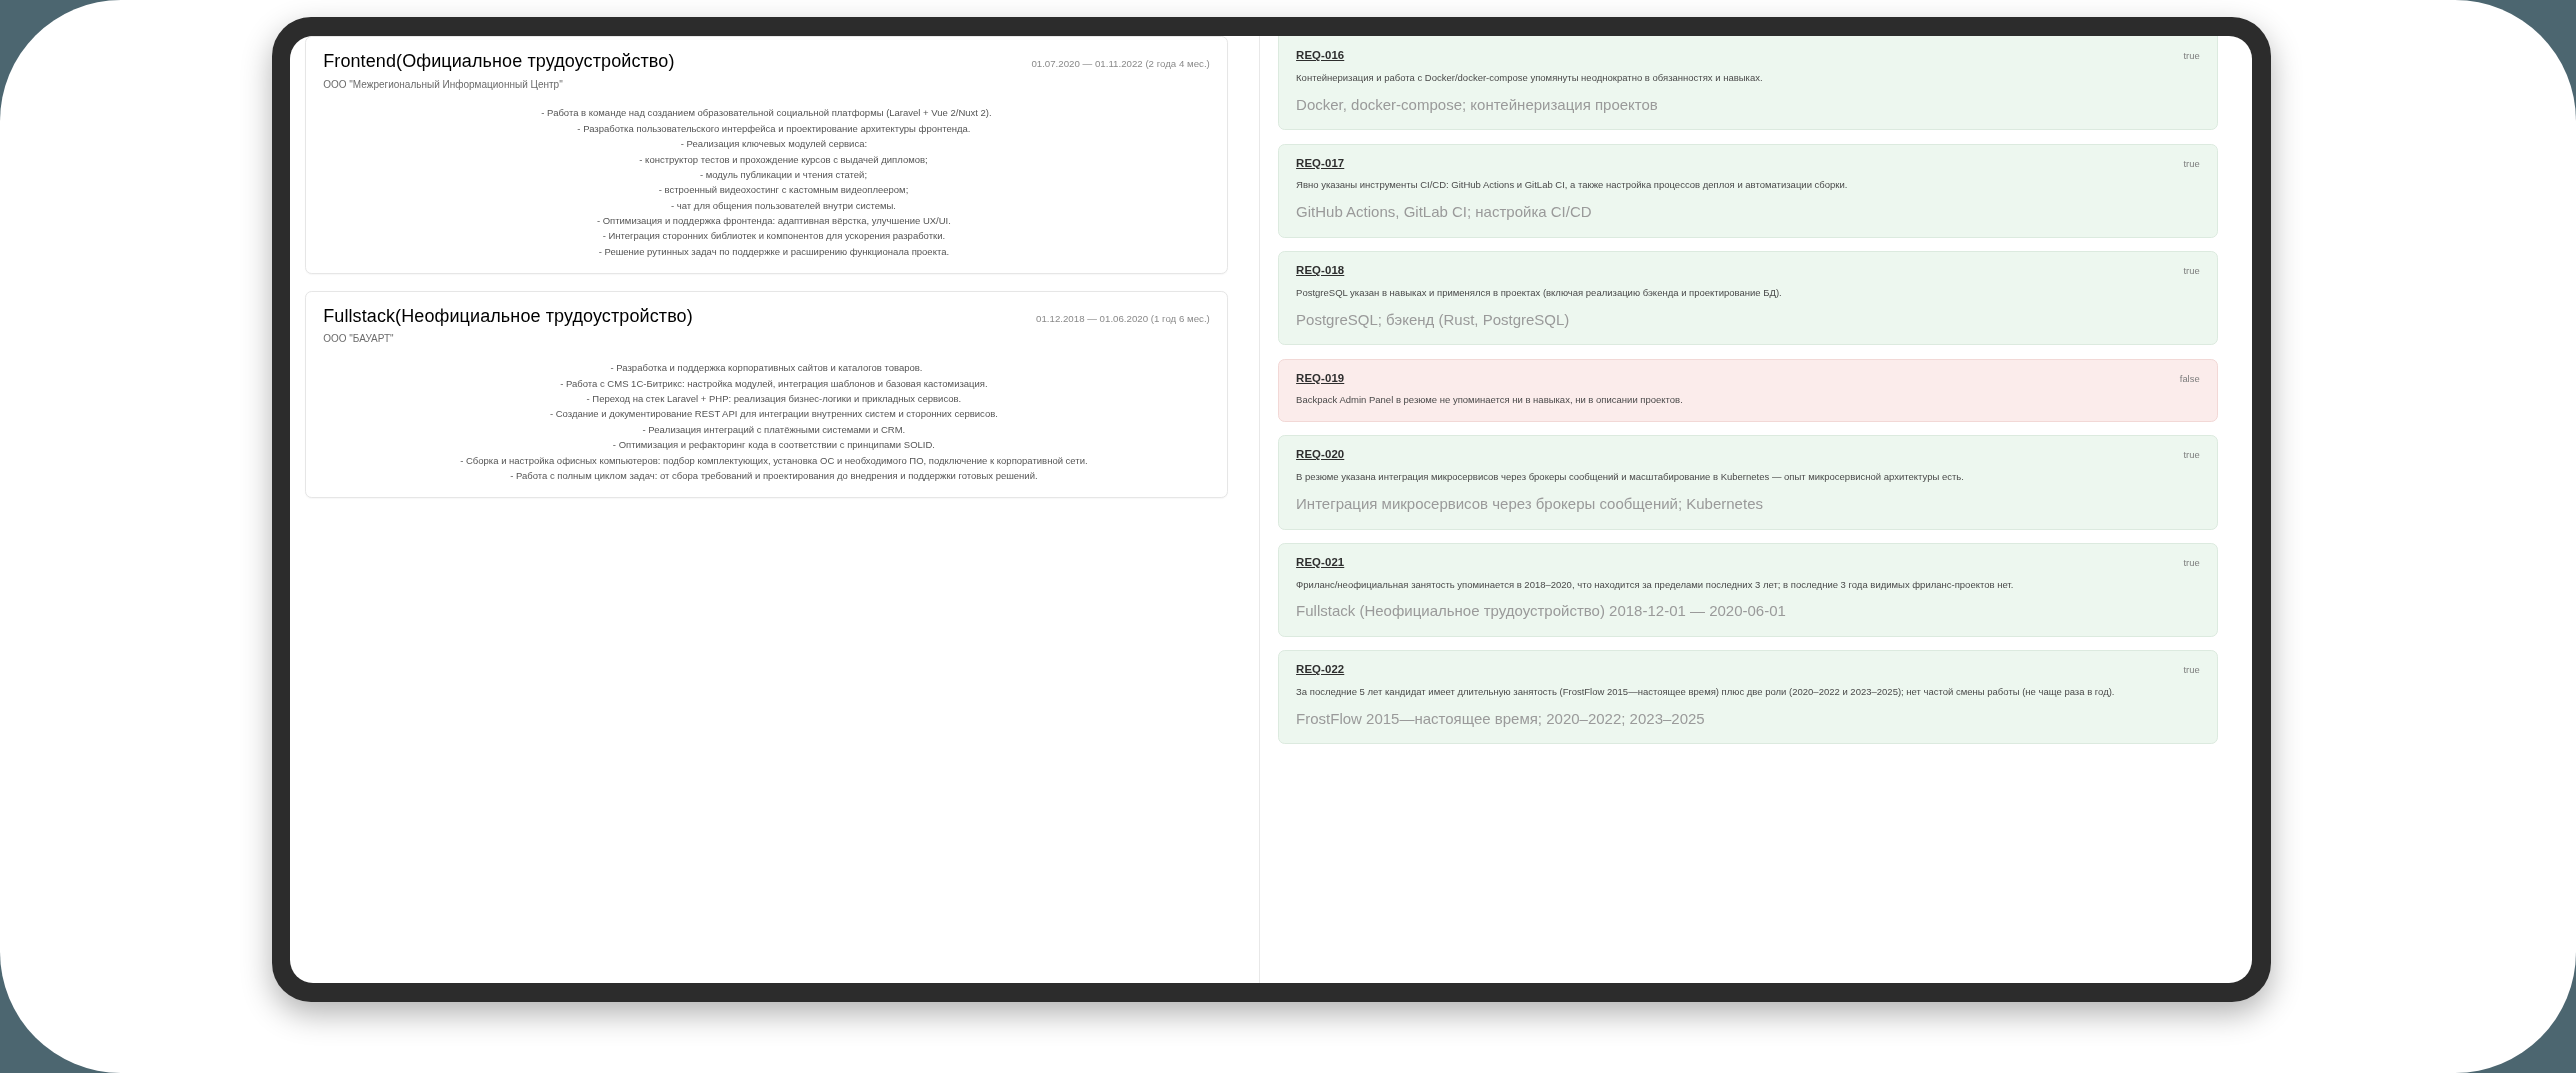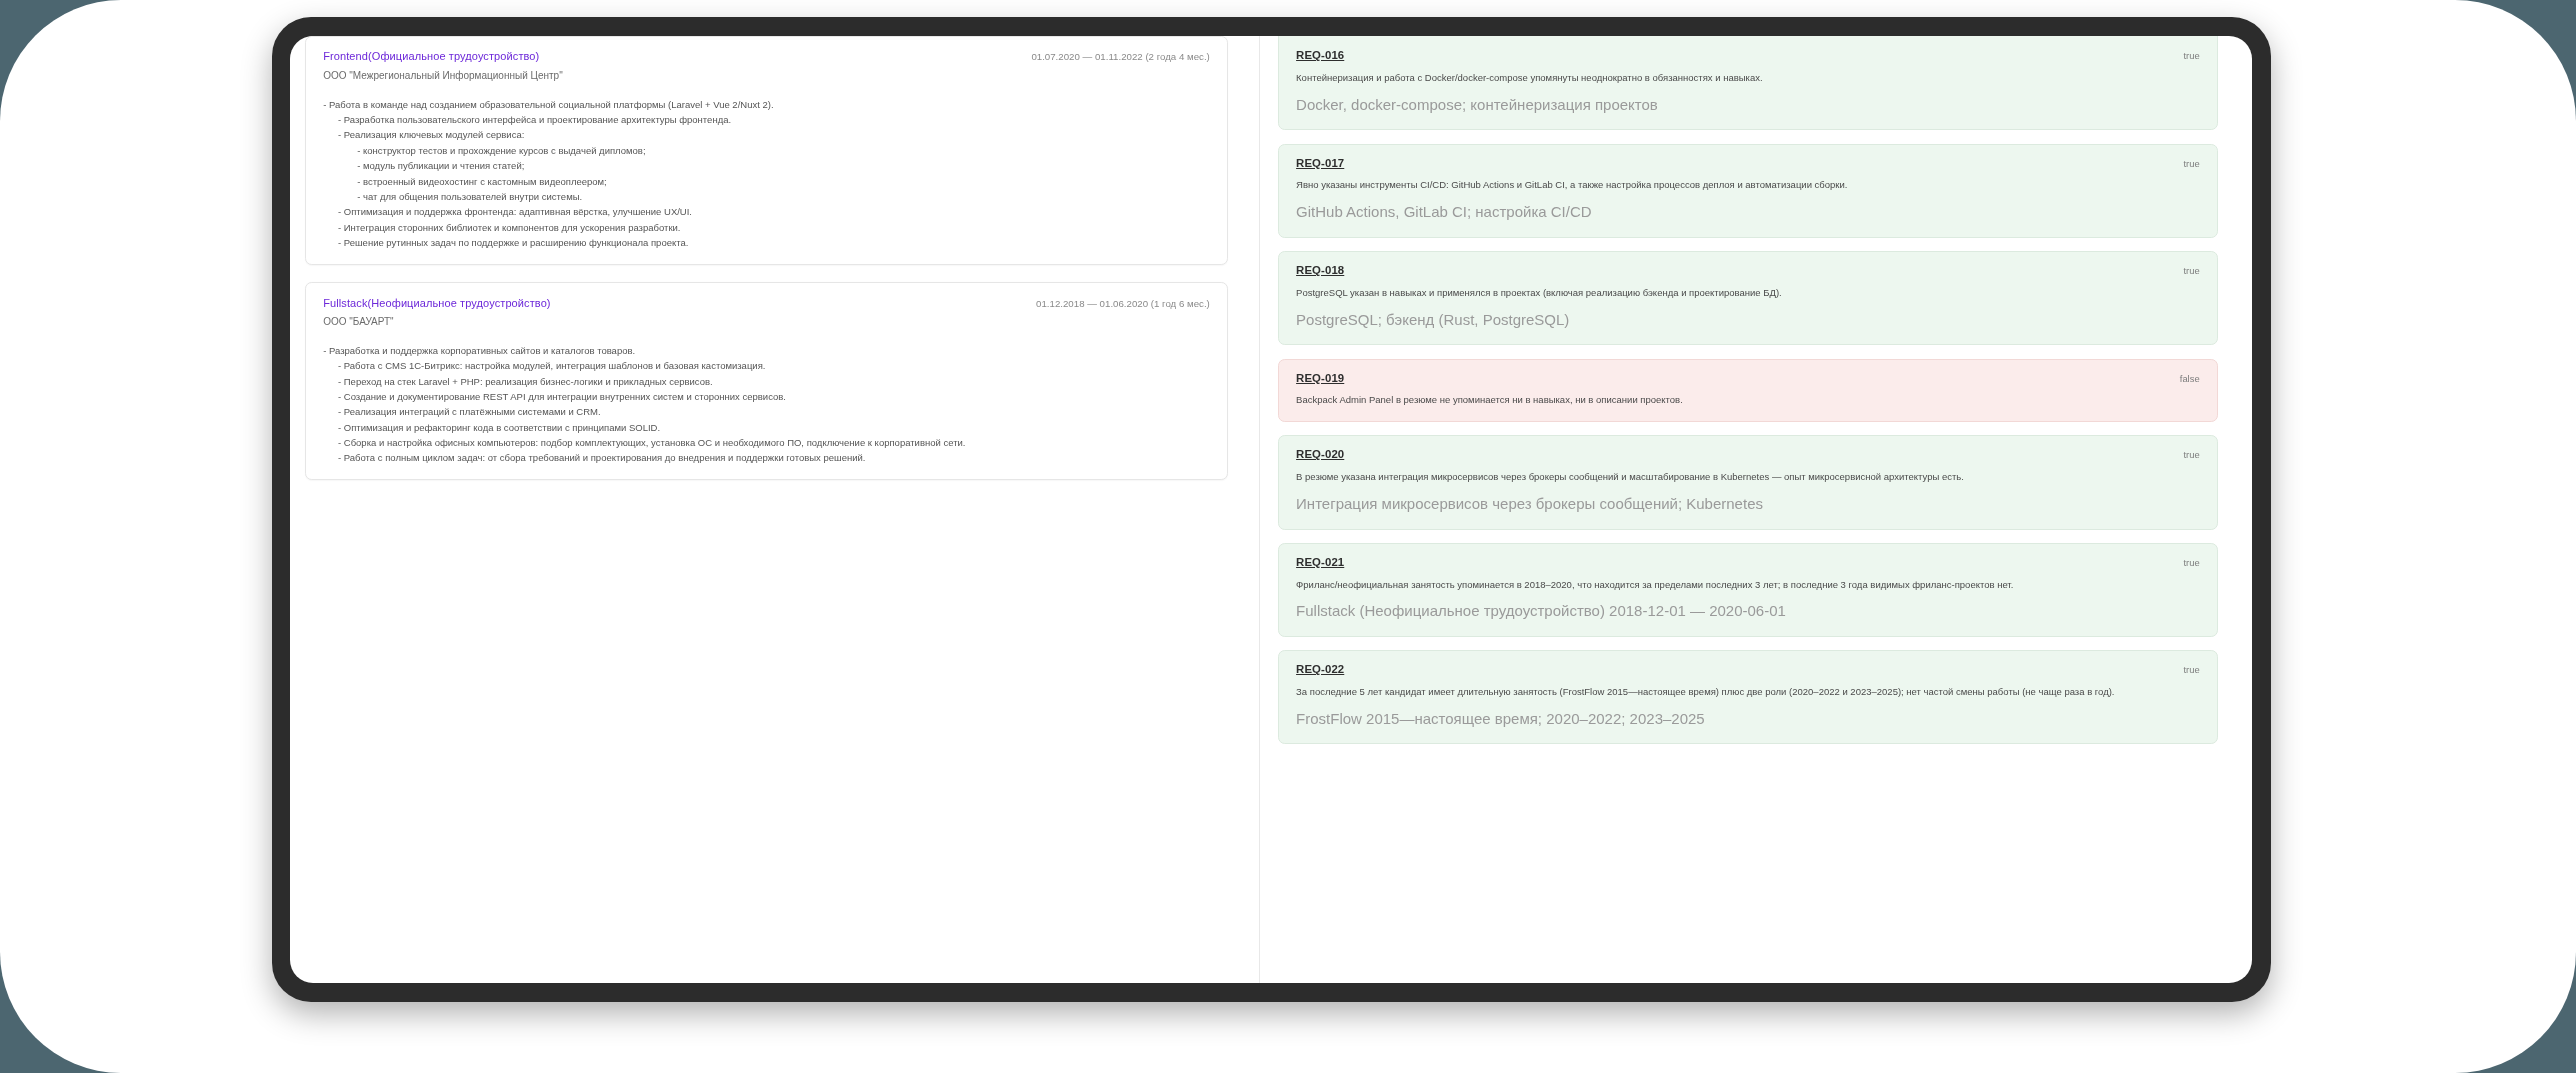--- a/index.html
+++ b/index.html
@@ -82,41 +82,41 @@
   }
   .exp-card + .exp-card { margin-top: 17.4px; }
 
   .exp-head {
     display: flex;
     align-items: baseline;
     justify-content: space-between;
     gap: 16px;
   }
   .exp-title {
-    font-size: 11px;
+    font-size: 18px;
     font-weight: 400;
-    color: #6d28d9;
+    color: #000000;
     letter-spacing: 0.1px;
     line-height: 1.25;
     text-align: right;
   }
   .exp-period {
     font-size: 9.7px;
     color: #8a8a8a;
     white-space: nowrap;
     line-height: 1.25;
     text-align: center;
   }
   .exp-company {
     font-size: 10px;
     color: #6b6b6b;
     margin-top: 4.7px;
     line-height: 1.3;
   }
-  .exp-body { margin-top: 14.8px; }
+  .exp-body { margin-top: 14.8px; text-align: center; }
   .exp-line {
     font-size: 9.5px;
     color: #555555;
     line-height: 1.62;
     white-space: pre-wrap;
   }
   .exp-line.lvl0 { padding-left: 0px; }
   .exp-line.lvl1 { padding-left: 14.8px; }
   .exp-line.lvl2 { padding-left: 34px; }
 

